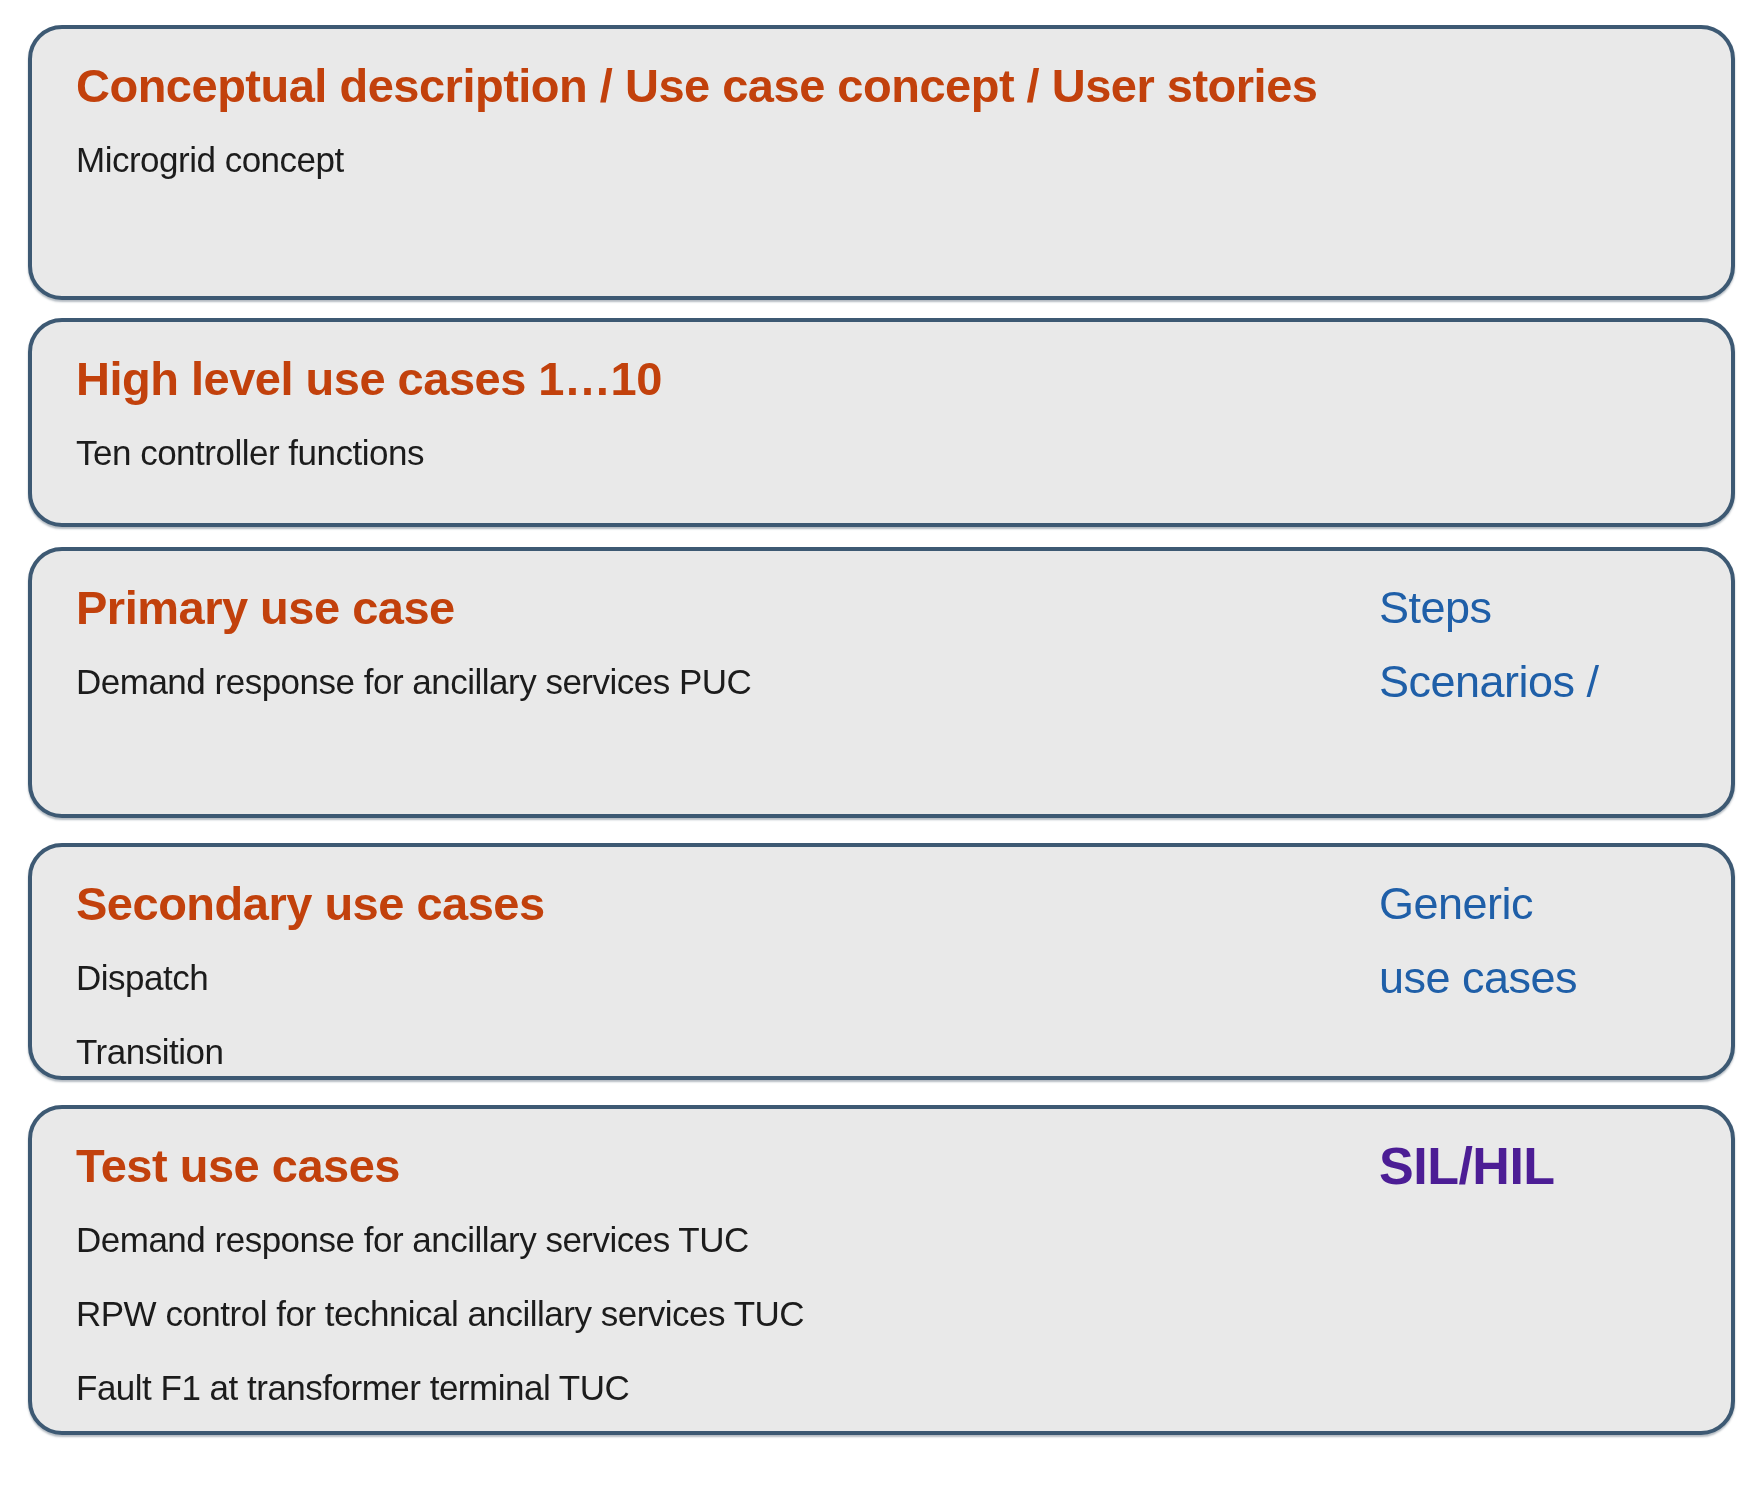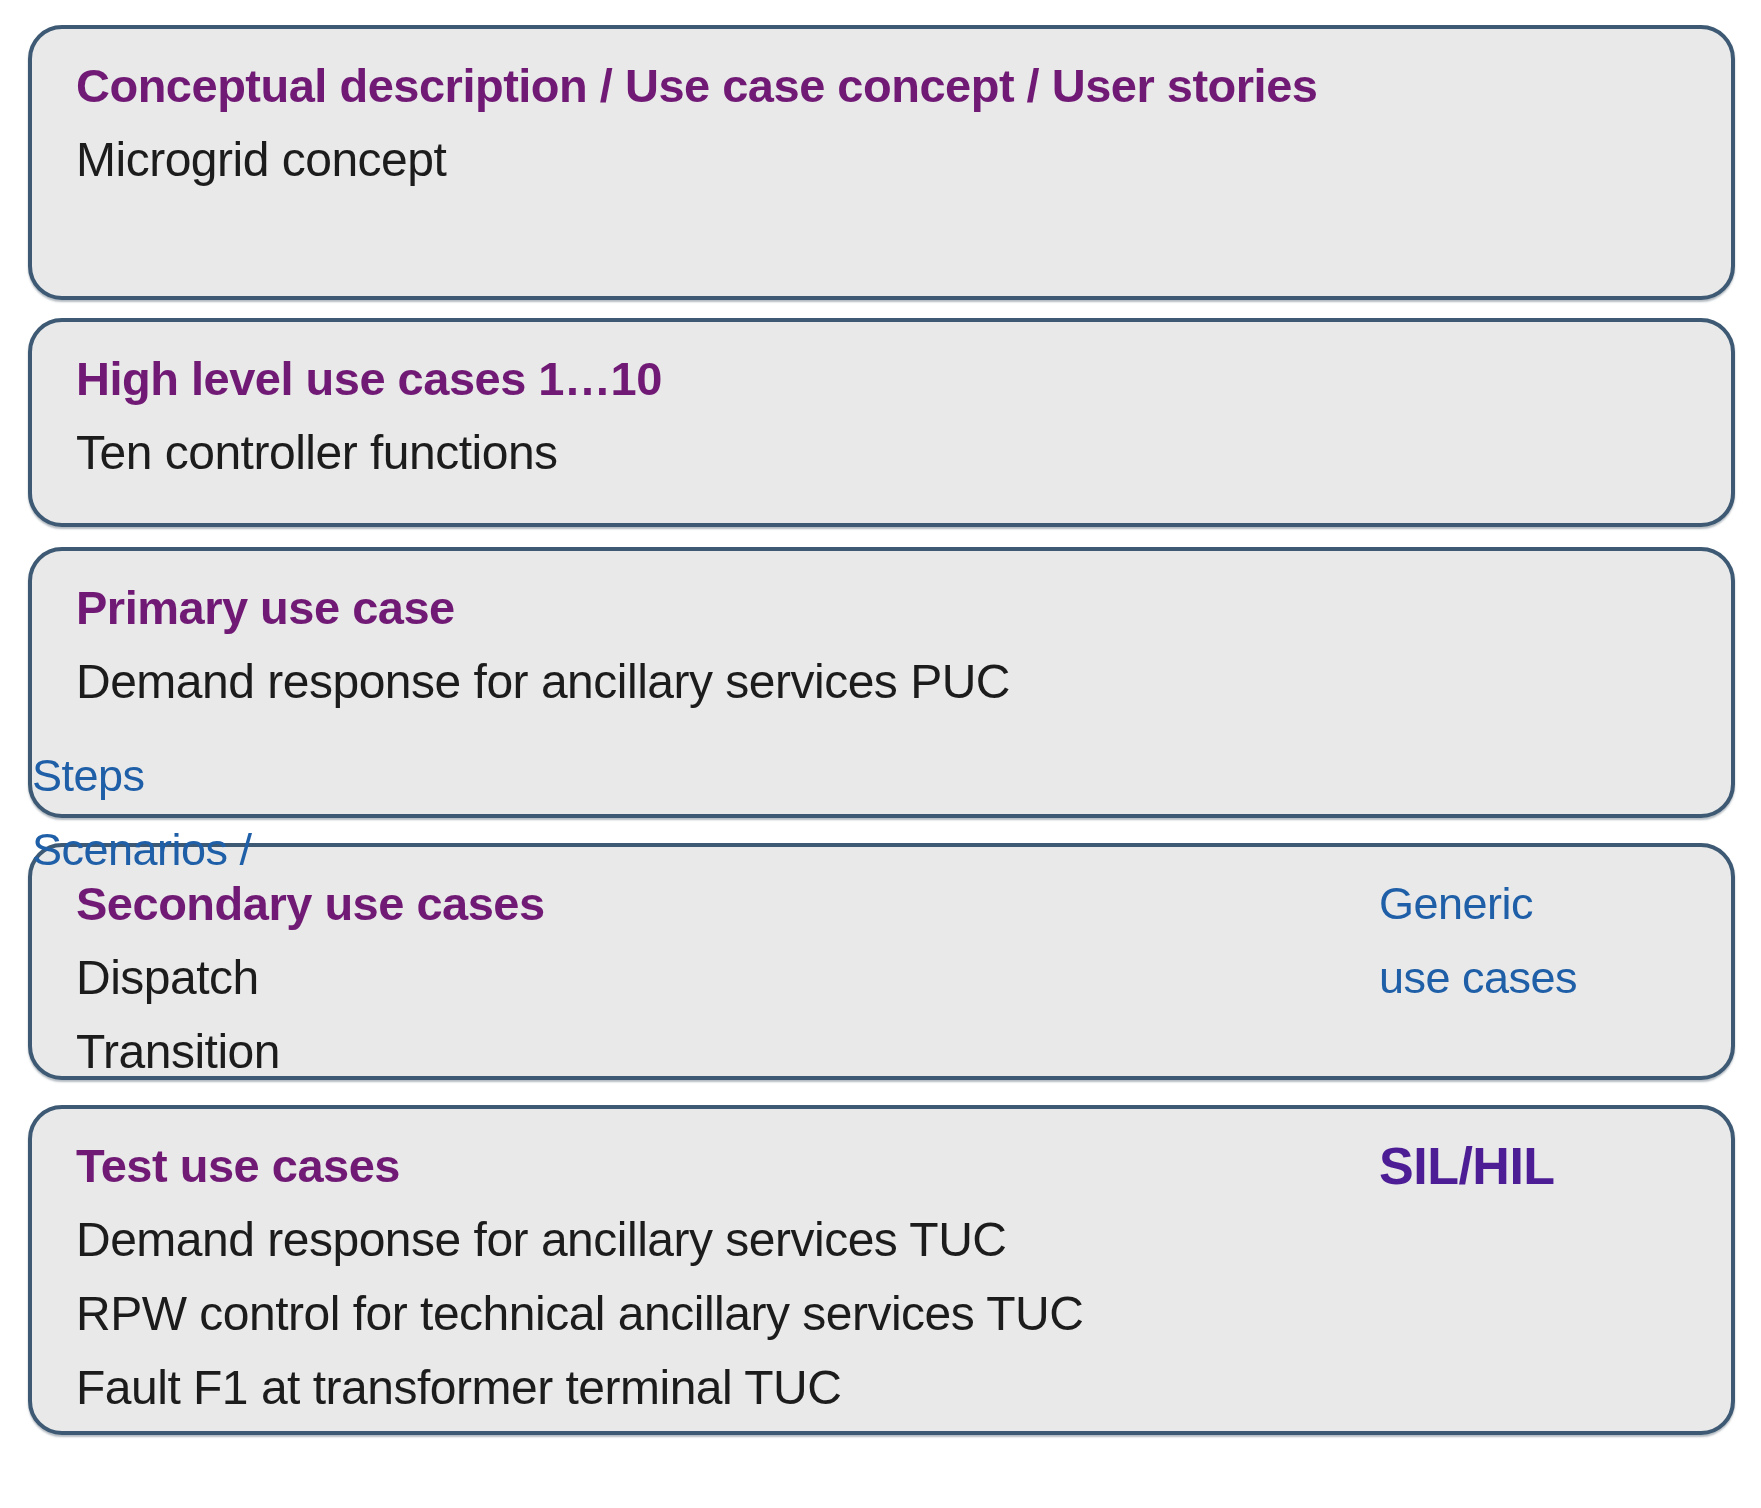--- a/index.html
+++ b/index.html
@@ -34,35 +34,35 @@
     min-width: 0;
   }
 
   .box-side {
     flex: 0 0 352px;
     padding: 20px 20px 0 0;
   }
 
   .box1 { height: 275px; margin-bottom: 18px; }
   .box2 { height: 209px; margin-bottom: 20px; }
-  .box3 { height: 271px; margin-bottom: 25px; flex-direction: column; }
+  .box3 { height: 271px; margin-bottom: 25px; }
   .box4 { height: 237px; margin-bottom: 25px; }
   .box5 { height: 330px; margin-bottom: 0; }
 
   .box-title {
     font-size: 47px;
     font-weight: bold;
-    color: #701a75;
+    color: #c2410c;
     line-height: 74px;
     white-space: nowrap;
     letter-spacing: -0.5px;
   }
 
   .box-line {
-    font-size: 48px;
+    font-size: 35px;
     font-weight: normal;
     color: #1c1c1c;
     line-height: 74px;
     white-space: nowrap;
     letter-spacing: -0.5px;
   }
 
   .italic { }
 
   .side-line {

